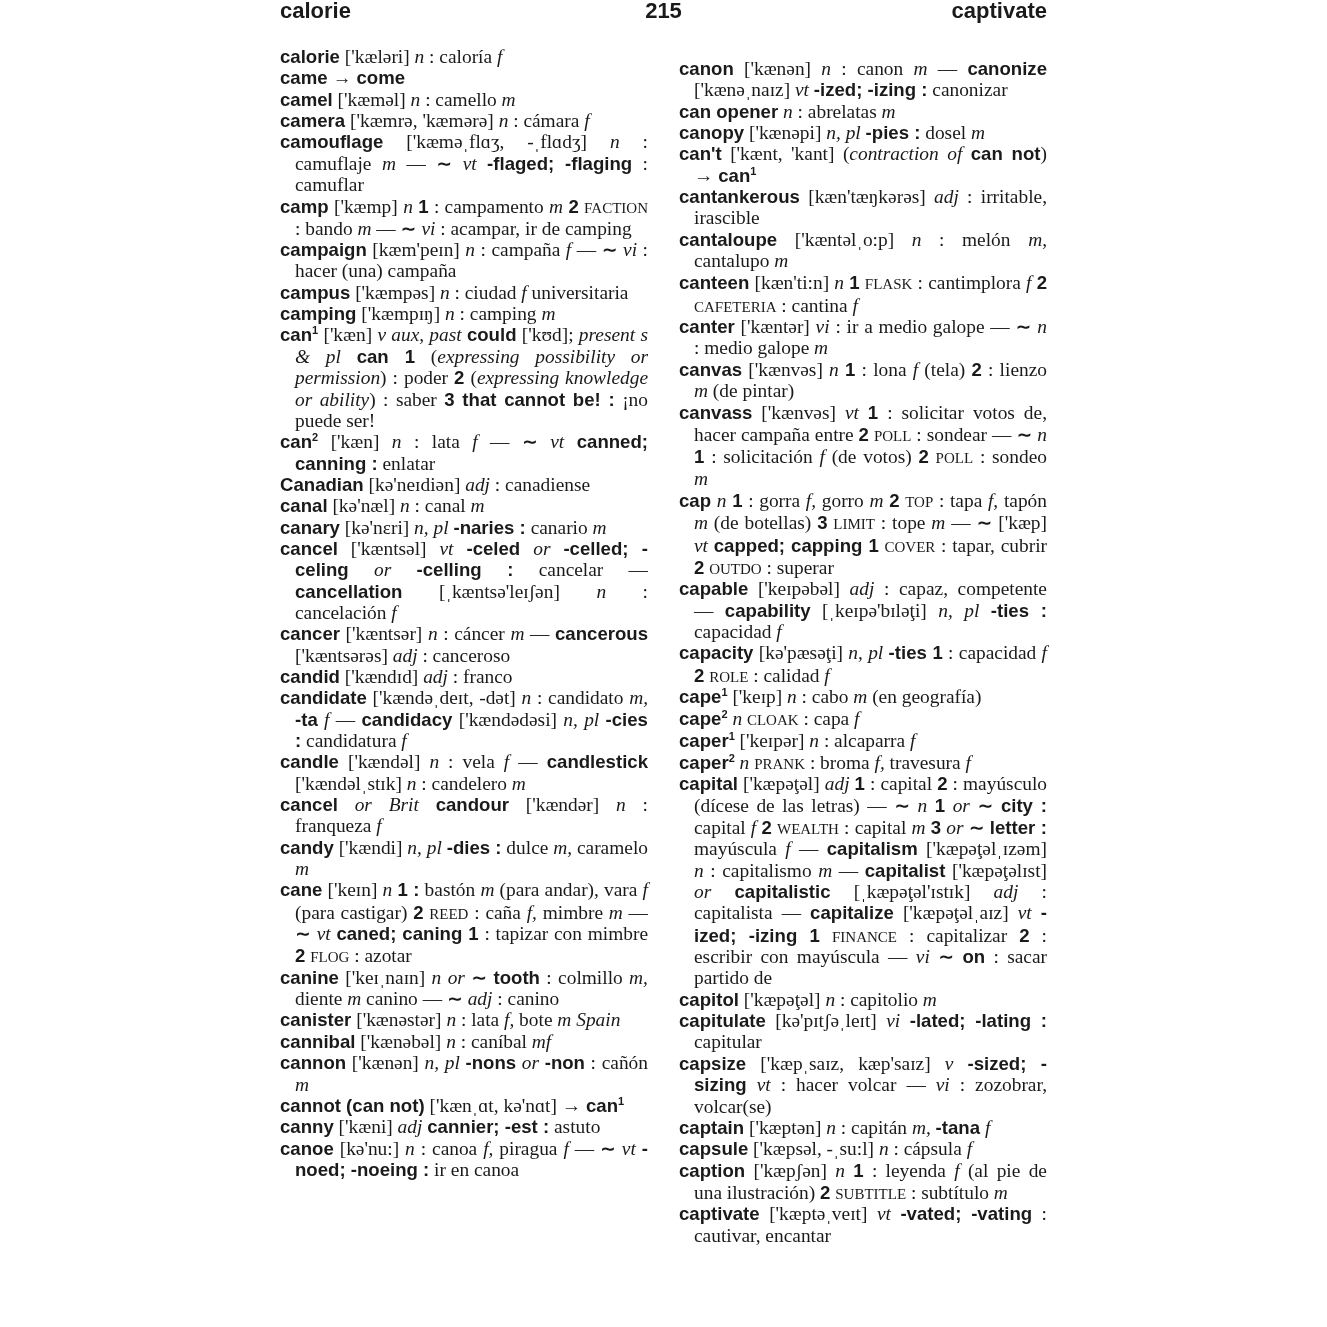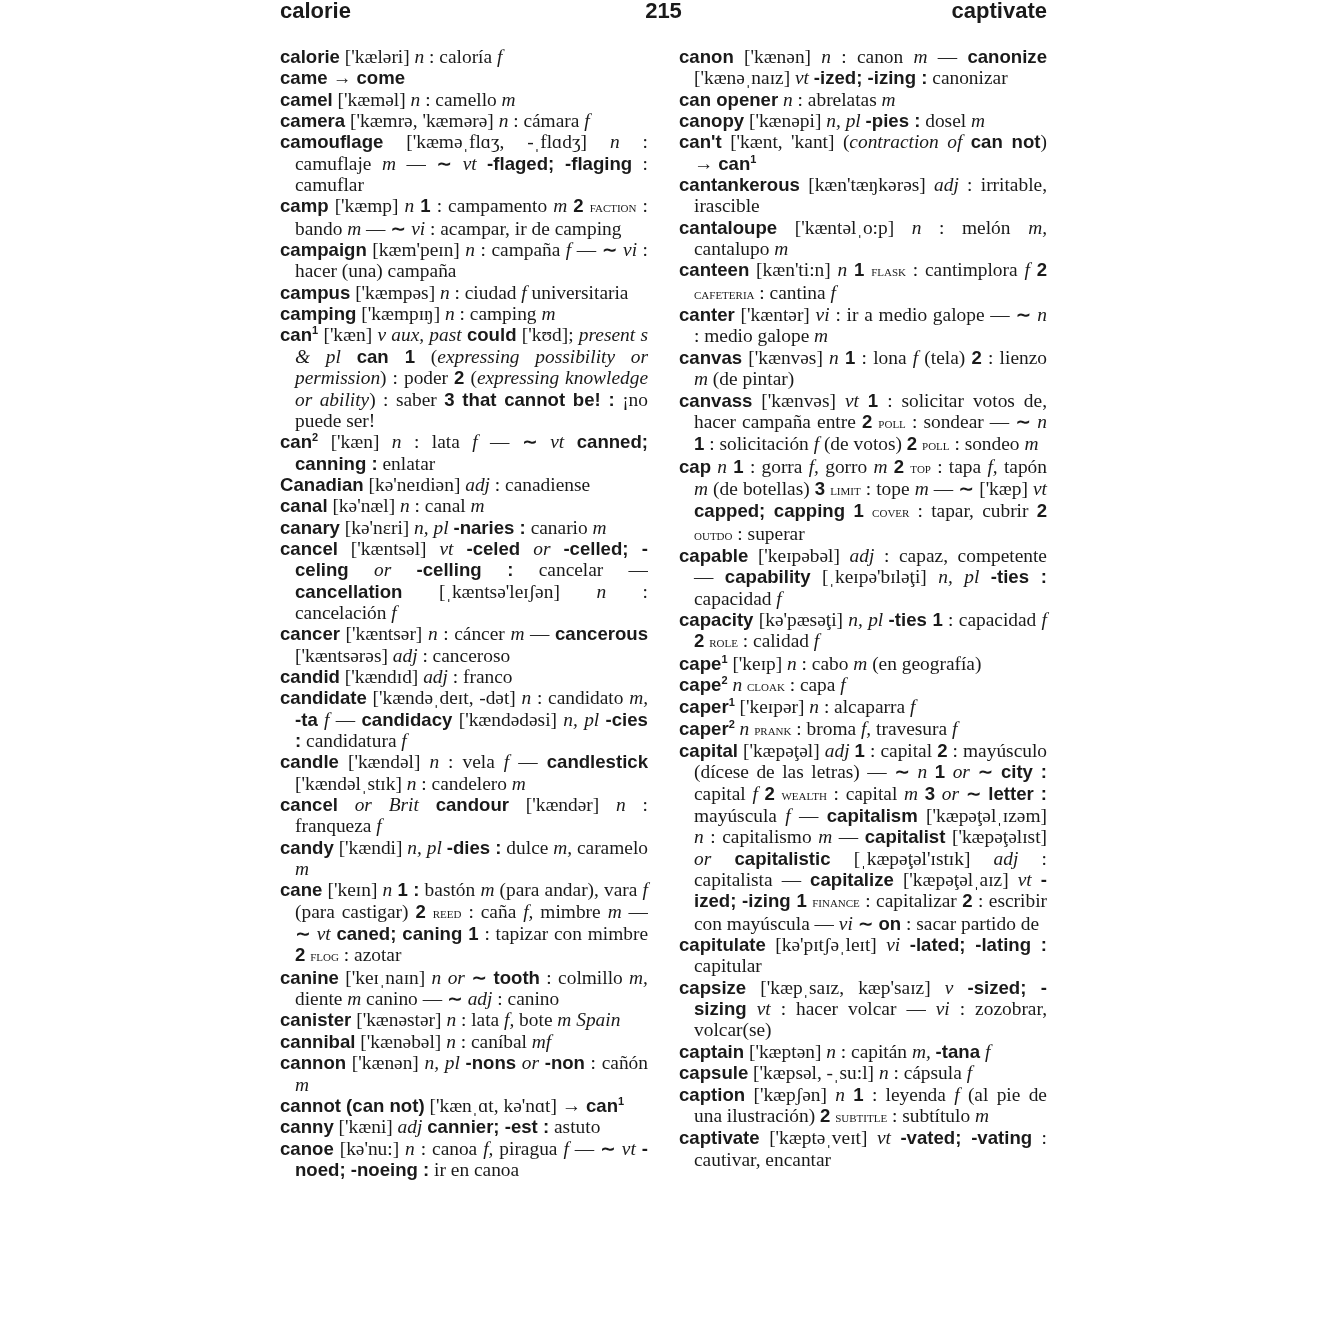--- a/index.html
+++ b/index.html
@@ -9,28 +9,28 @@
     position: absolute; top: 0; font-family: "Liberation Sans", sans-serif; font-weight: bold; font-size: 22px; line-height: 30px;
   }
   .guide-left { left: 0; }
   .page-number { left: 0; right: 0; text-align: center; }
   .guide-right { right: 0; }
   .column {
     position: absolute; top: 46px; width: 368px;
     font-family: "Liberation Serif", serif; font-size: 19.4px; line-height: 21.35px;
   }
   .col-left { left: 280px; }
-  .col-right { left: 679px; }
+  .col-right { left: 679px; margin-top: 12px; }
   .entry {
     text-align: justify; padding-left: 15px; text-indent: -15px; margin: 0; hyphens: none;
   }
   .hw, .b { font-family: "Liberation Sans", sans-serif; font-weight: bold; font-size: 18.6px; }
   .ipa { font-family: "Liberation Serif", serif; }
   .it { font-style: italic; }
-  .sc { font-variant: small-caps; font-size: 16px; }
+  .sc { font-variant: small-caps; font-size: 22px; }
   .sup { font-family: "Liberation Sans", sans-serif; font-weight: bold; font-size: 11px; vertical-align: 7px; line-height: 0; }
   .tilde { font-family: "DejaVu Sans", sans-serif; font-weight: bold; font-size: 19px; }
 </style>
 </head>
 <body>
 
 <div class="page-header">
   <span class="guide-left">calorie</span>
   <span class="page-number">215</span>
   <span class="guide-right">captivate</span>
@@ -79,19 +79,20 @@
     <p class="entry"><span class="hw">canvas</span><span class="r"> </span><span class="ipa">['kænvəs]</span><span class="r"> </span><span class="it">n</span><span class="r"> </span><span class="b">1</span><span class="r"> : lona </span><span class="it">f</span><span class="r"> (tela) </span><span class="b">2</span><span class="r"> : lienzo </span><span class="it">m</span><span class="r"> (de pintar)</span></p>
     <p class="entry"><span class="hw">canvass</span><span class="r"> </span><span class="ipa">['kænvəs]</span><span class="r"> </span><span class="it">vt</span><span class="r"> </span><span class="b">1</span><span class="r"> : solicitar votos de, hacer campaña entre </span><span class="b">2</span><span class="r"> </span><span class="sc">poll</span><span class="r"> : sondear — </span><span class="tilde">∼</span><span class="r"> </span><span class="it">n</span><span class="r"> </span><span class="b">1</span><span class="r"> : solicitación </span><span class="it">f</span><span class="r"> (de votos) </span><span class="b">2</span><span class="r"> </span><span class="sc">poll</span><span class="r"> : sondeo </span><span class="it">m</span></p>
     <p class="entry"><span class="hw">cap</span><span class="r"> </span><span class="it">n</span><span class="r"> </span><span class="b">1</span><span class="r"> : gorra </span><span class="it">f,</span><span class="r"> gorro </span><span class="it">m</span><span class="r"> </span><span class="b">2</span><span class="r"> </span><span class="sc">top</span><span class="r"> : tapa </span><span class="it">f,</span><span class="r"> tapón </span><span class="it">m</span><span class="r"> (de botellas) </span><span class="b">3</span><span class="r"> </span><span class="sc">limit</span><span class="r"> : tope </span><span class="it">m</span><span class="r"> — </span><span class="tilde">∼</span><span class="r"> </span><span class="ipa">['kæp]</span><span class="r"> </span><span class="it">vt</span><span class="r"> </span><span class="b">capped; capping 1</span><span class="r"> </span><span class="sc">cover</span><span class="r"> : tapar, cubrir </span><span class="b">2</span><span class="r"> </span><span class="sc">outdo</span><span class="r"> : superar</span></p>
     <p class="entry"><span class="hw">capable</span><span class="r"> </span><span class="ipa">['keɪpəbəl]</span><span class="r"> </span><span class="it">adj</span><span class="r"> : capaz, competente — </span><span class="b">capability</span><span class="r"> </span><span class="ipa">[ˌkeɪpə'bɪləţi]</span><span class="r"> </span><span class="it">n, pl</span><span class="r"> </span><span class="b">-ties :</span><span class="r"> capacidad </span><span class="it">f</span></p>
     <p class="entry"><span class="hw">capacity</span><span class="r"> </span><span class="ipa">[kə'pæsəţi]</span><span class="r"> </span><span class="it">n, pl</span><span class="r"> </span><span class="b">-ties 1</span><span class="r"> : capacidad </span><span class="it">f</span><span class="r"> </span><span class="b">2</span><span class="r"> </span><span class="sc">role</span><span class="r"> : calidad </span><span class="it">f</span></p>
     <p class="entry"><span class="hw">cape</span><span class="sup">1</span><span class="r"> </span><span class="ipa">['keɪp]</span><span class="r"> </span><span class="it">n</span><span class="r"> : cabo </span><span class="it">m</span><span class="r"> (en geografía)</span></p>
     <p class="entry"><span class="hw">cape</span><span class="sup">2</span><span class="r"> </span><span class="it">n</span><span class="r"> </span><span class="sc">cloak</span><span class="r"> : capa </span><span class="it">f</span></p>
     <p class="entry"><span class="hw">caper</span><span class="sup">1</span><span class="r"> </span><span class="ipa">['keɪpər]</span><span class="r"> </span><span class="it">n</span><span class="r"> : alcaparra </span><span class="it">f</span></p>
     <p class="entry"><span class="hw">caper</span><span class="sup">2</span><span class="r"> </span><span class="it">n</span><span class="r"> </span><span class="sc">prank</span><span class="r"> : broma </span><span class="it">f,</span><span class="r"> travesura </span><span class="it">f</span></p>
     <p class="entry"><span class="hw">capital</span><span class="r"> </span><span class="ipa">['kæpəţəl]</span><span class="r"> </span><span class="it">adj</span><span class="r"> </span><span class="b">1</span><span class="r"> : capital </span><span class="b">2</span><span class="r"> : mayúsculo (dícese de las letras) — </span><span class="tilde">∼</span><span class="r"> </span><span class="it">n</span><span class="r"> </span><span class="b">1</span><span class="r"> </span><span class="it">or</span><span class="r"> </span><span class="tilde">∼</span><span class="r"> </span><span class="b">city :</span><span class="r"> capital </span><span class="it">f</span><span class="r"> </span><span class="b">2</span><span class="r"> </span><span class="sc">wealth</span><span class="r"> : capital </span><span class="it">m</span><span class="r"> </span><span class="b">3</span><span class="r"> </span><span class="it">or</span><span class="r"> </span><span class="tilde">∼</span><span class="r"> </span><span class="b">letter :</span><span class="r"> mayúscula </span><span class="it">f</span><span class="r"> — </span><span class="b">capitalism</span><span class="r"> </span><span class="ipa">['kæpəţəlˌɪzəm]</span><span class="r"> </span><span class="it">n</span><span class="r"> : capitalismo </span><span class="it">m</span><span class="r"> — </span><span class="b">capitalist</span><span class="r"> </span><span class="ipa">['kæpəţəlɪst]</span><span class="r"> </span><span class="it">or</span><span class="r"> </span><span class="b">capitalistic</span><span class="r"> </span><span class="ipa">[ˌkæpəţəl'ɪstɪk]</span><span class="r"> </span><span class="it">adj</span><span class="r"> : capitalista — </span><span class="b">capitalize</span><span class="r"> </span><span class="ipa">['kæpəţəlˌaɪz]</span><span class="r"> </span><span class="it">vt</span><span class="r"> </span><span class="b">-ized; -izing 1</span><span class="r"> </span><span class="sc">finance</span><span class="r"> : capitalizar </span><span class="b">2</span><span class="r"> : escribir con mayúscula — </span><span class="it">vi</span><span class="r"> </span><span class="tilde">∼</span><span class="r"> </span><span class="b">on</span><span class="r"> : sacar partido de</span></p>
+    <p class="entry"><span class="hw">capitol</span><span class="r"> </span><span class="ipa">['kæpəţəl]</span><span class="r"> </span><span class="it">n</span><span class="r"> : capitolio </span><span class="it">m</span></p>
     <p class="entry"><span class="hw">capitulate</span><span class="r"> </span><span class="ipa">[kə'pɪtʃəˌleɪt]</span><span class="r"> </span><span class="it">vi</span><span class="r"> </span><span class="b">-lated; -lating :</span><span class="r"> capitular</span></p>
     <p class="entry"><span class="hw">capsize</span><span class="r"> </span><span class="ipa">['kæpˌsaɪz, kæp'saɪz]</span><span class="r"> </span><span class="it">v</span><span class="r"> </span><span class="b">-sized; -sizing</span><span class="r"> </span><span class="it">vt</span><span class="r"> : hacer volcar — </span><span class="it">vi</span><span class="r"> : zozobrar, volcar(se)</span></p>
     <p class="entry"><span class="hw">captain</span><span class="r"> </span><span class="ipa">['kæptən]</span><span class="r"> </span><span class="it">n</span><span class="r"> : capitán </span><span class="it">m,</span><span class="r"> </span><span class="b">-tana</span><span class="r"> </span><span class="it">f</span></p>
     <p class="entry"><span class="hw">capsule</span><span class="r"> </span><span class="ipa">['kæpsəl, -ˌsu:l]</span><span class="r"> </span><span class="it">n</span><span class="r"> : cápsula </span><span class="it">f</span></p>
     <p class="entry"><span class="hw">caption</span><span class="r"> </span><span class="ipa">['kæpʃən]</span><span class="r"> </span><span class="it">n</span><span class="r"> </span><span class="b">1</span><span class="r"> : leyenda </span><span class="it">f</span><span class="r"> (al pie de una ilustración) </span><span class="b">2</span><span class="r"> </span><span class="sc">subtitle</span><span class="r"> : subtítulo </span><span class="it">m</span></p>
     <p class="entry"><span class="hw">captivate</span><span class="r"> </span><span class="ipa">['kæptəˌveɪt]</span><span class="r"> </span><span class="it">vt</span><span class="r"> </span><span class="b">-vated; -vating</span><span class="r"> : cautivar, encantar</span></p>
   </div>
 
 </body></html>

